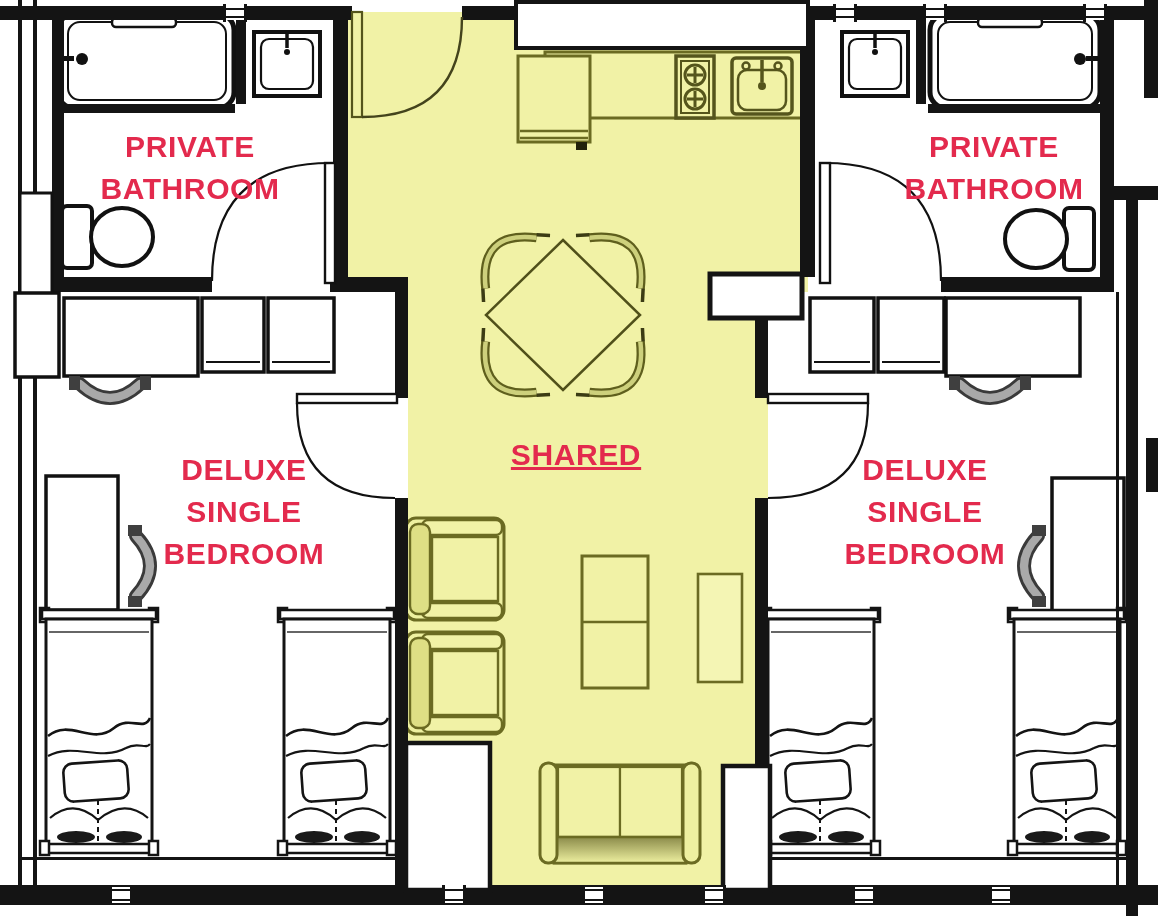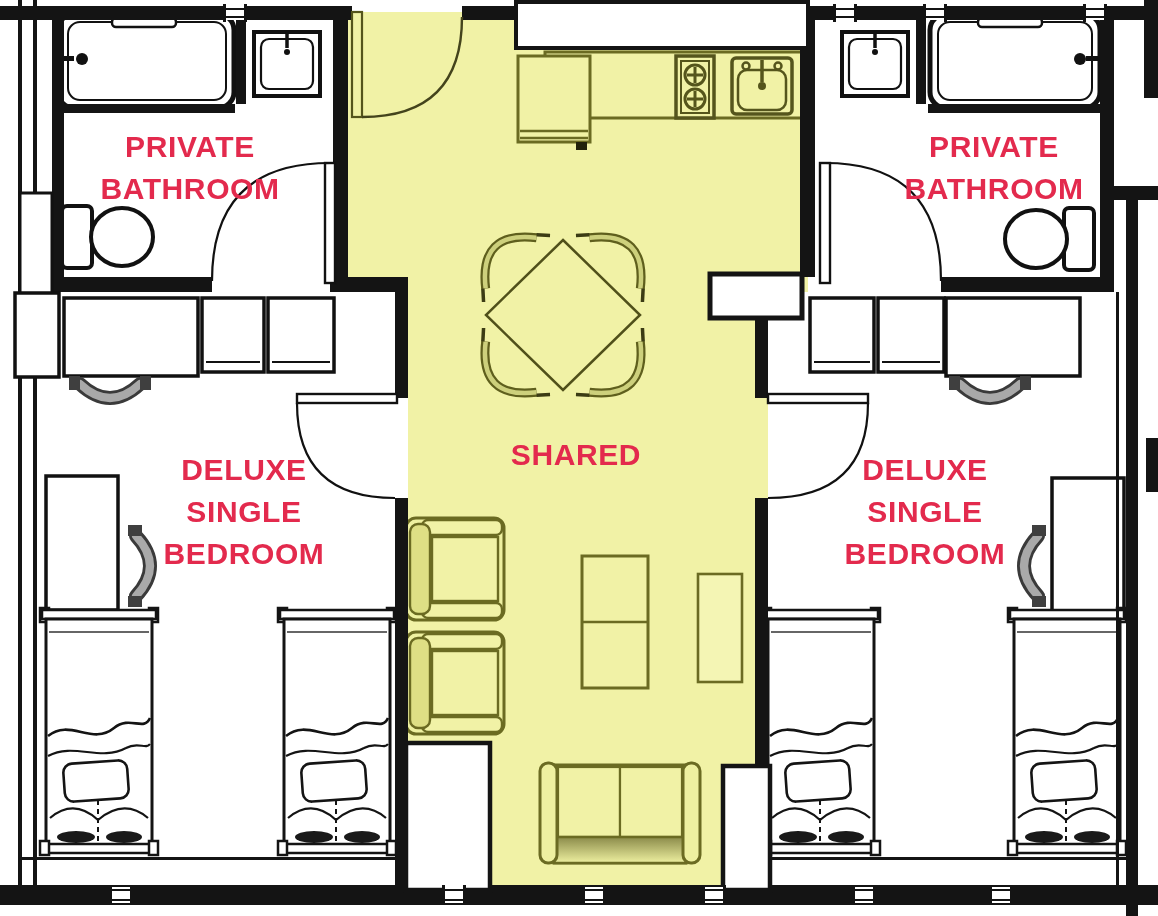--- a/index.html
+++ b/index.html
@@ -419,17 +419,17 @@
   <span>SINGLE</span>
   <span>BEDROOM</span>
 </div>
 
 <div class="room-label" style="left:785px;top:449px;width:280px;">
   <span>DELUXE</span>
   <span>SINGLE</span>
   <span>BEDROOM</span>
 </div>
 
-<div class="room-label" style="left:416px;top:434px;width:320px;">
+<div class="room-label" style="left:416px;top:434px;width:320px;text-decoration:underline;">
   <span>SHARED</span>
 </div>
 
 </div>
 
 </body></html>

